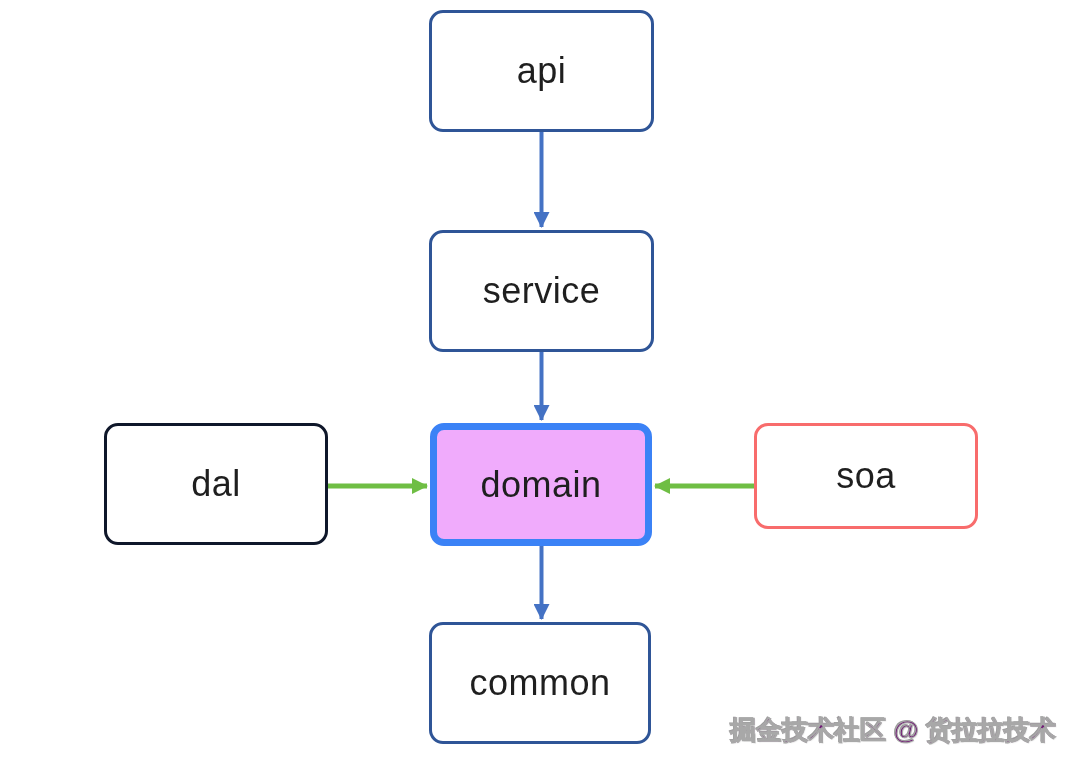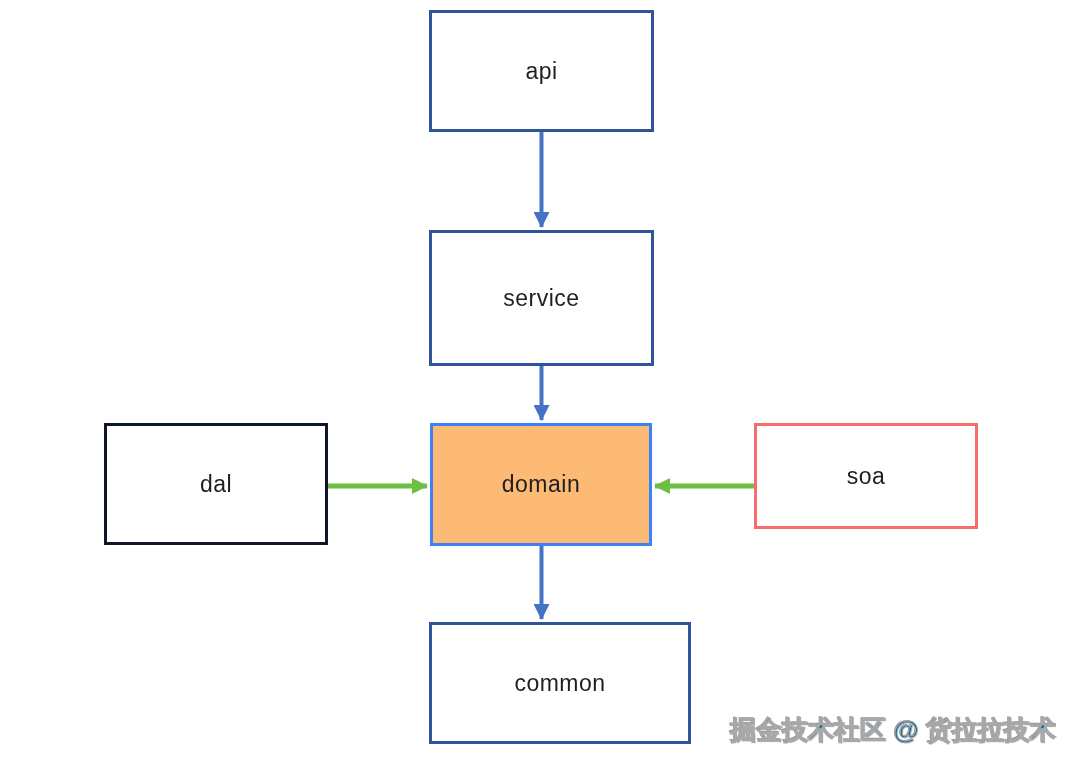--- a/index.html
+++ b/index.html
@@ -15,46 +15,47 @@
     background: #ffffff;
     overflow: hidden;
   }
   .node {
     position: absolute;
     box-sizing: border-box;
     background: #ffffff;
     display: flex;
     align-items: center;
     justify-content: center;
-    font-size: 23px;
+    font-size: 36px;
     color: #1f1f1f;
     letter-spacing: 0.5px;
+    border-radius: 14px;
   }
   .node-api     { left: 429px; top: 10px;  width: 225px; height: 122px; border: 3px solid #2F5597; }
-  .node-service { left: 429px; top: 230px; width: 225px; height: 136px; border: 3px solid #2F5597; }
-  .node-domain  { left: 430px; top: 423px; width: 222px; height: 123px; border: 3px solid #3b82f6; background: #fdba74; }
-  .node-common  { left: 429px; top: 622px; width: 262px; height: 122px; border: 3px solid #2F5597; }
+  .node-service { left: 429px; top: 230px; width: 225px; height: 122px; border: 3px solid #2F5597; }
+  .node-domain  { left: 430px; top: 423px; width: 222px; height: 123px; border: 7px solid #3b82f6; background: #f0abfc; }
+  .node-common  { left: 429px; top: 622px; width: 222px; height: 122px; border: 3px solid #2F5597; }
   .node-dal     { left: 104px; top: 423px; width: 224px; height: 122px; border: 3px solid #0f172a; }
   .node-soa     { left: 754px; top: 423px; width: 224px; height: 106px; border: 3px solid #F86C6C; }
 
   svg.edges {
     position: absolute;
     left: 0;
     top: 0;
     width: 1078px;
     height: 764px;
     pointer-events: none;
   }
   .watermark {
     position: absolute;
     right: 22px;
     bottom: 16px;
     font-size: 26px;
     font-weight: bold;
-    color: #0369a1;
+    color: #701a75;
     -webkit-text-stroke: 1px #a8a8a8;
     text-shadow: -1px -1px 0 #9a9a9a, 1px 1px 1px #e8e8e8;
     white-space: nowrap;
     user-select: none;
   }
 </style>
 </head>
 <body>
 
 <div class="canvas">

